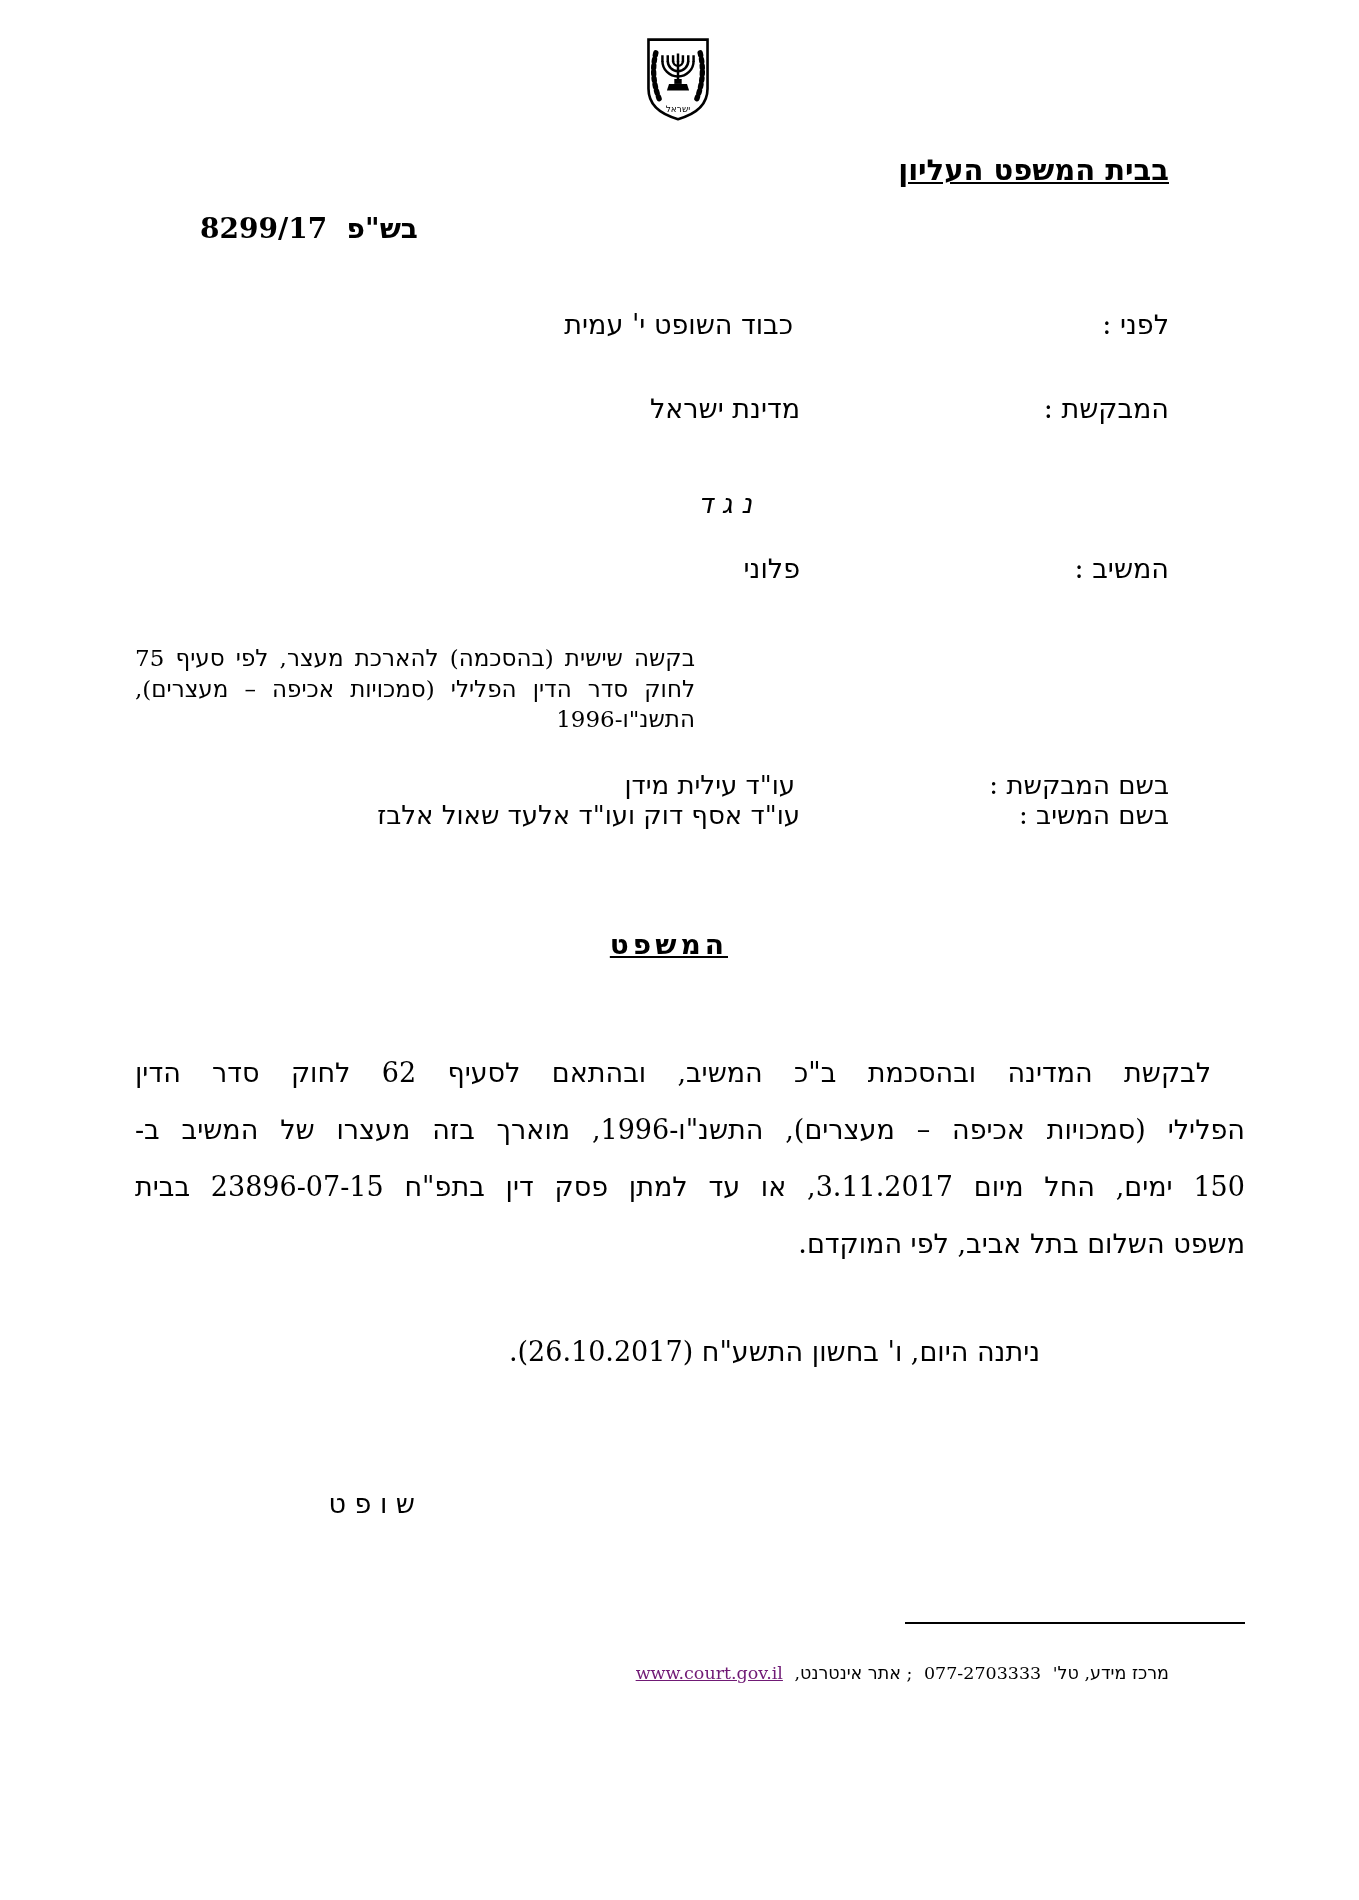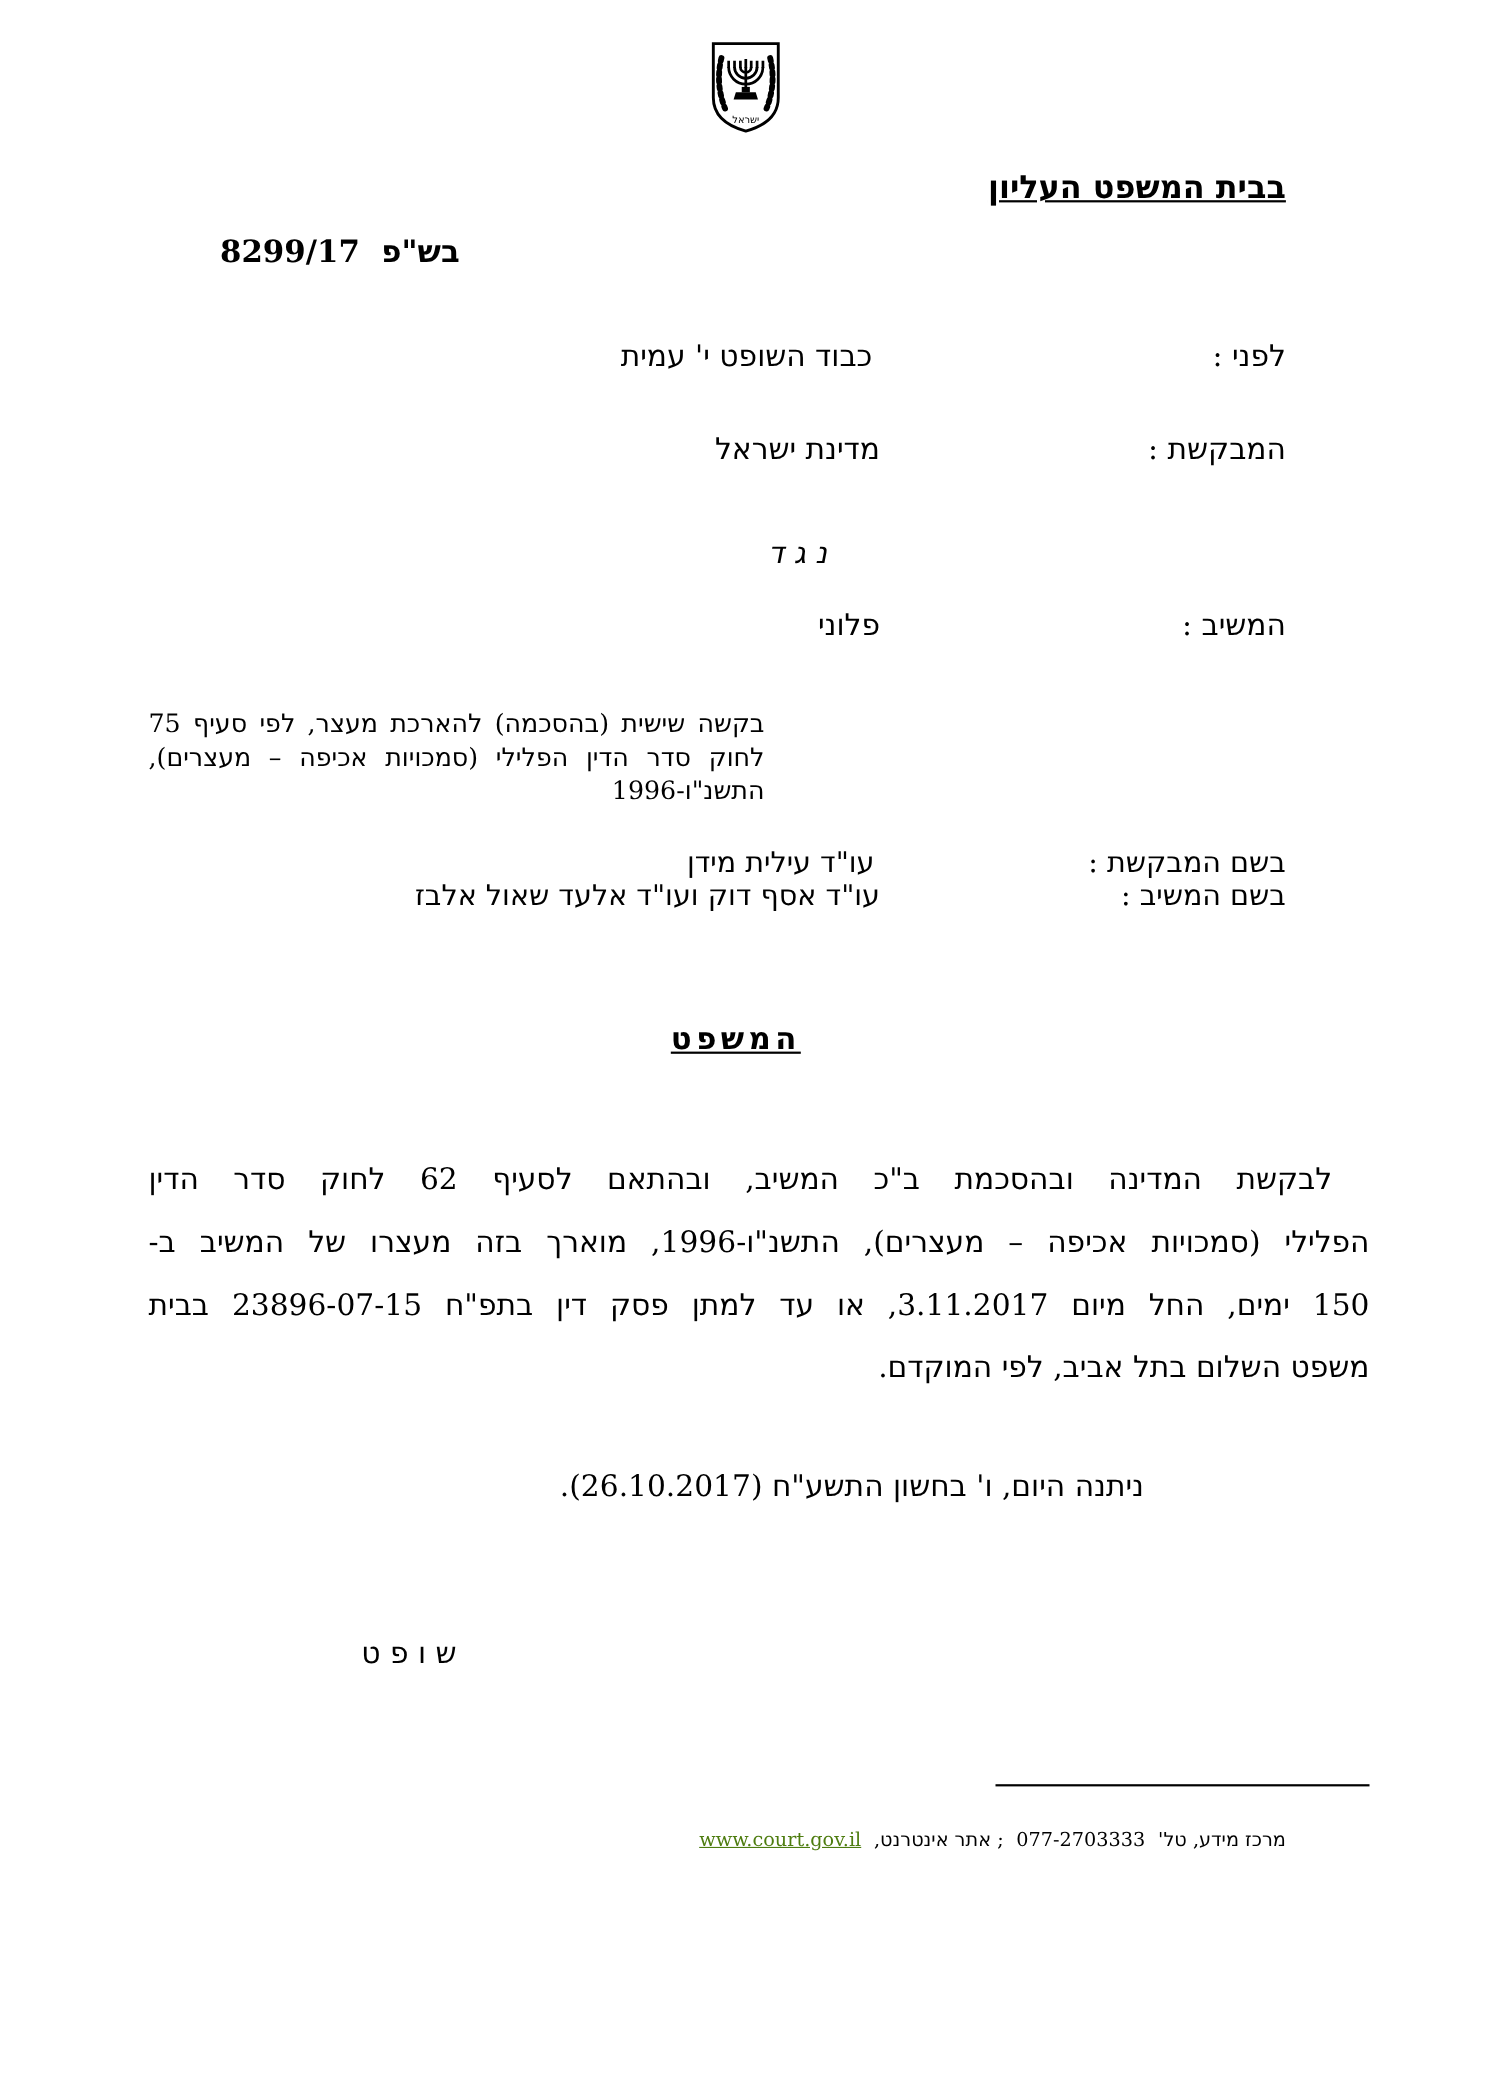--- a/index.html
+++ b/index.html
@@ -92,16 +92,16 @@
 
   <div class="abs nw" style="right:954px;top:1488px;font-size:27px;">ש ו פ ט</div>
 
   <div class="abs footer-rule" style="right:124px;top:1622px;width:340px;"></div>
 
 
   <div class="abs nw footer-txt" style="right:200px;top:1662px;">
     <span>מרכז מידע, טל'</span>
     <span style="margin:16px 6px;">077-2703333</span>
     <span>; אתר אינטרנט,</span>
-    <a class="court-link" style="color:#4d7c0f;margin-right:6px;">www.court.gov.il</a>
+    <a class="court-link" style="color:#701a75;margin-right:6px;">www.court.gov.il</a>
   </div>
 
 </div>
 
 </body></html>

